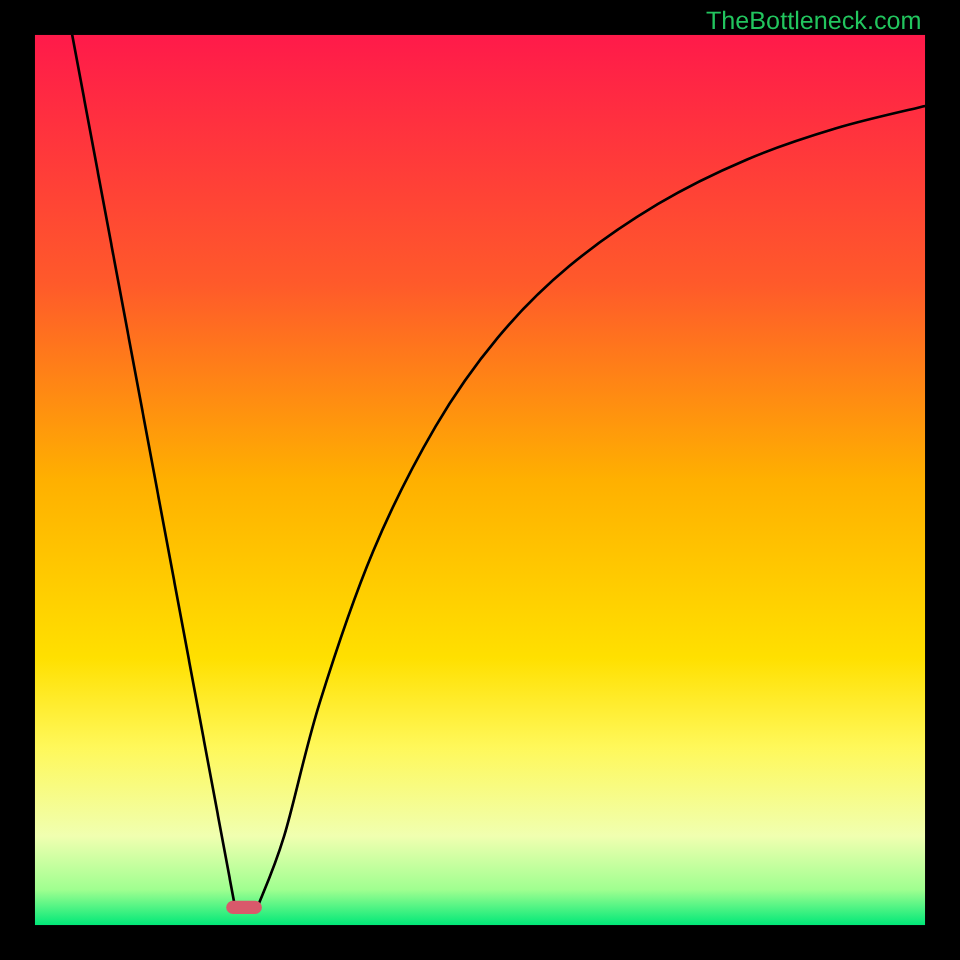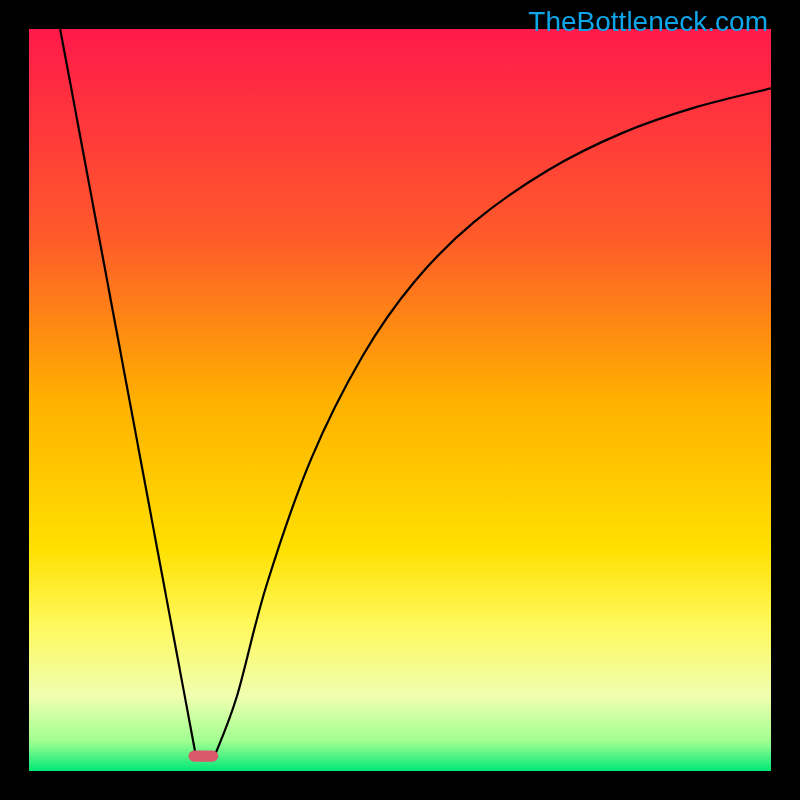--- a/index.html
+++ b/index.html
@@ -20,22 +20,22 @@
     position: absolute;
     left: 29px;
     top: 29px;
     width: 742px;
     height: 742px;
   }
   .watermark {
     position: absolute;
     top: 6px;
     right: 32px;
-    color: #0ea5e9;
-    font-size: 28px;
+    color: #22c55e;
+    font-size: 21px;
     font-weight: 500;
     font-family: Arial, sans-serif;
     z-index: 10;
   }
   svg {
     display: block;
   }
 </style>
 </head>
 <body>

